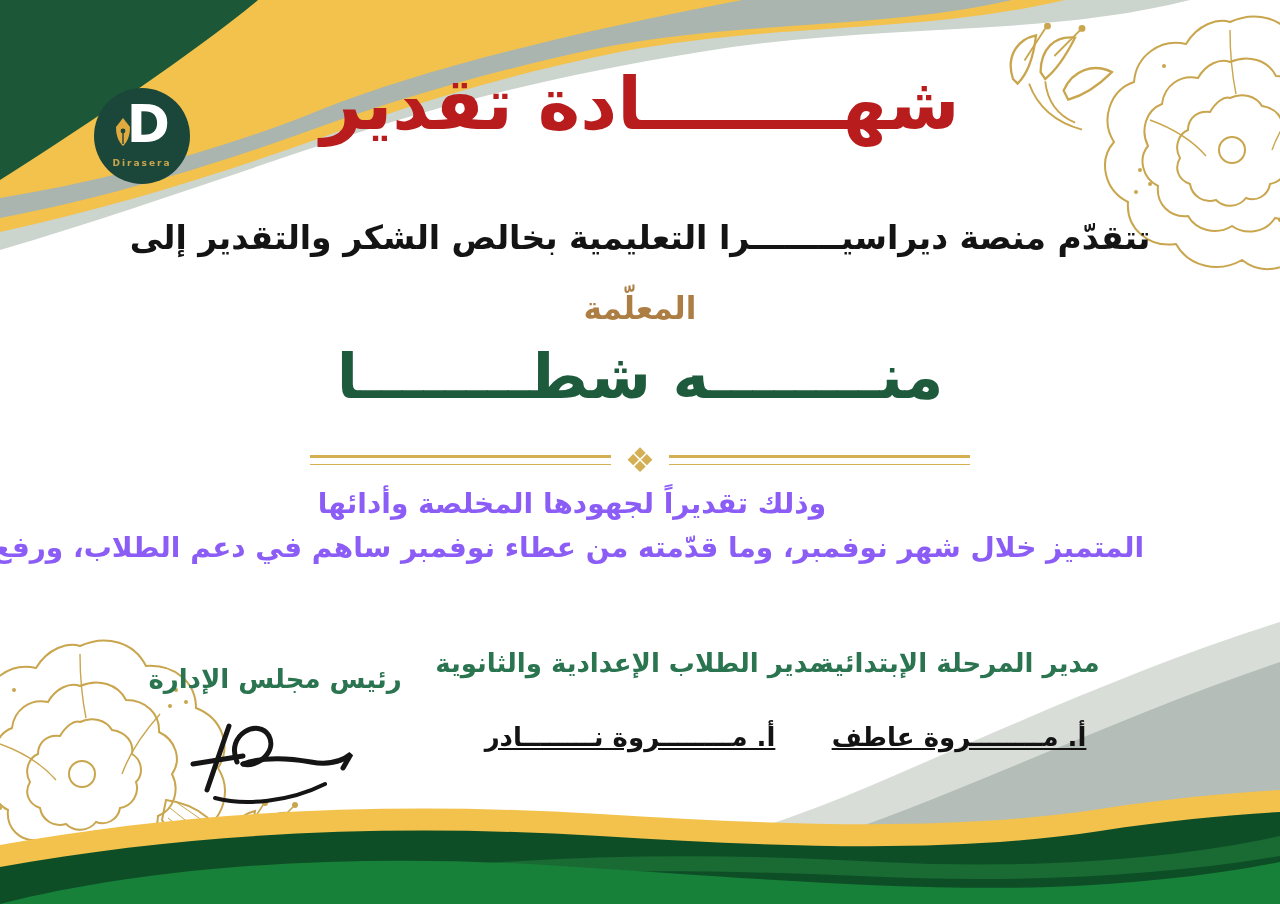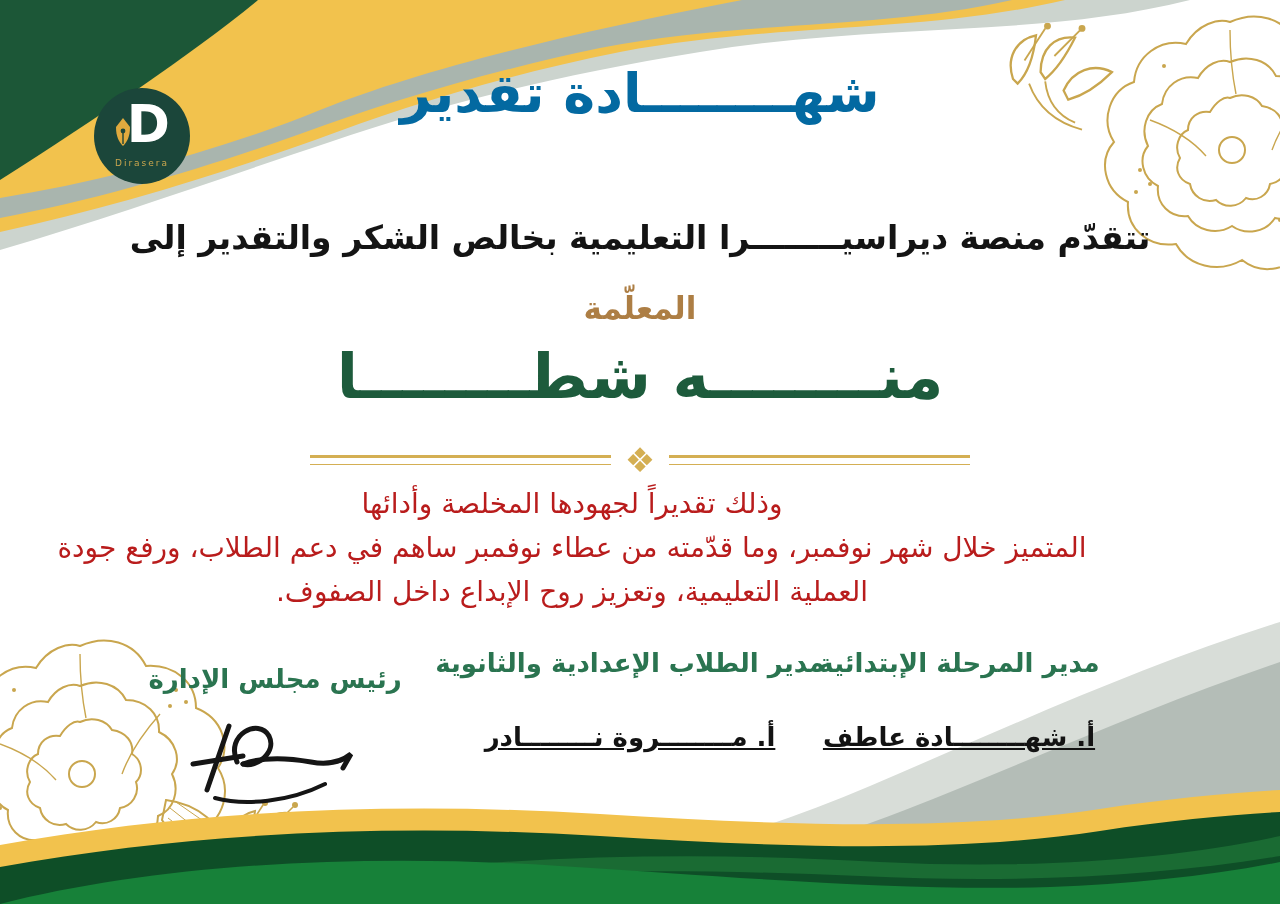--- a/index.html
+++ b/index.html
@@ -16,27 +16,27 @@
   .logo{
     left:94px;top:88px;width:96px;height:96px;border-radius:50%;
     background:#1b463a;display:flex;flex-direction:column;align-items:center;justify-content:center;
   }
   .logo-mark{position:relative;width:60px;height:52px;}
   .logo-d{
     position:absolute;right:2px;top:-6px;color:#ffffff;
     font-size:52px;font-weight:bold;line-height:52px;font-family:"DejaVu Sans", sans-serif;
   }
   .logo-brand{
-    color:#c9a64e;font-size:9px;letter-spacing:2px;font-weight:normal;margin-top:2px;
+    color:#c9a64e;font-size:9px;letter-spacing:2px;font-weight:bold;margin-top:2px;
   }
 
   
   .title{
     left:0;top:62px;width:1280px;text-align:center;direction:rtl;
-    color:#0369a1;font-size:54px;font-weight:bold;white-space:nowrap;
+    color:#b91c1c;font-size:72px;font-weight:bold;white-space:nowrap;
   }
   .intro{
     left:0;top:218px;width:1280px;text-align:center;direction:rtl;
     color:#141414;font-size:33px;font-weight:bold;white-space:nowrap;
   }
   .honorific{
     left:0;top:290px;width:1280px;text-align:center;direction:rtl;
     color:#ad7e44;font-size:31px;font-weight:bold;
   }
   .recipient{
@@ -49,21 +49,21 @@
   }
   .divider .line{
     flex:1;height:6px;
     border-top:3px solid #d4af53;border-bottom:1px solid #d4af53;
   }
   .divider .ornament{
     color:#d4af53;font-size:34px;line-height:34px;
   }
   .body-text{
     left:0;top:482px;width:1144px;text-align:center;direction:rtl;
-    color:#b91c1c;font-size:28px;font-weight:normal;line-height:44px;
+    color:#8b5cf6;font-size:28px;font-weight:bold;line-height:44px;
   }
   .body-text div{white-space:nowrap;}
 
   
   .sig-block{top:648px;height:210px;text-align:center;direction:rtl;}
   .sig-right{left:784px;width:350px;}
   .sig-middle{left:430px;width:400px;}
   .sig-left{left:110px;width:330px;margin-top:16px;}
   .sig-title{
     color:#2a7450;font-size:26px;font-weight:bold;white-space:nowrap;
@@ -163,26 +163,25 @@
 
   <div class="layer-content divider">
     <div class="line"></div>
     <div class="ornament">❖</div>
     <div class="line"></div>
   </div>
 
   <div class="layer-content body-text">
     <div>وذلك تقديراً لجهودها المخلصة وأدائها</div>
     <div>المتميز خلال شهر نوفمبر، وما قدّمته من عطاء نوفمبر ساهم في دعم الطلاب، ورفع جودة</div>
-    <div>العملية التعليمية، وتعزيز روح الإبداع داخل الصفوف.</div>
   </div>
 
   <div class="layer-content sig-block sig-right">
     <div class="sig-title">مدير المرحلة الإبتدائية</div>
-    <div class="sig-name">أ. شهــــــــادة عاطف</div>
+    <div class="sig-name">أ. مــــــــروة عاطف</div>
   </div>
 
   <div class="layer-content sig-block sig-middle">
     <div class="sig-title">مدير الطلاب الإعدادية والثانوية</div>
     <div class="sig-name">أ. مــــــــروة نــــــــادر</div>
   </div>
 
   <div class="layer-content sig-block sig-left">
     <div class="sig-title">رئيس مجلس الإدارة</div>
     <svg class="sig-script" width="180" height="100" viewBox="0 0 180 100" fill="none" stroke="#151515" stroke-linecap="round">

